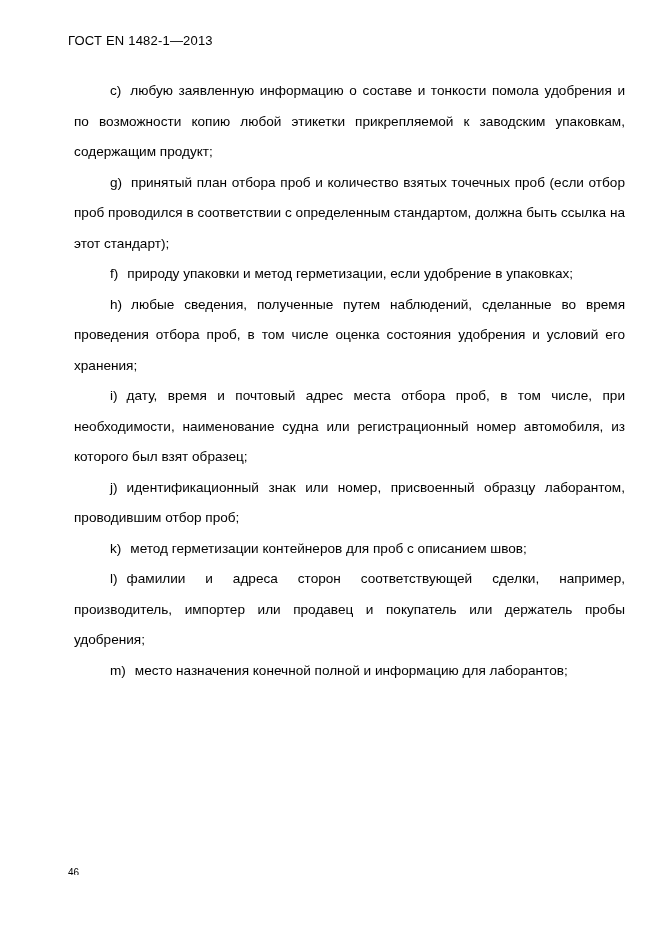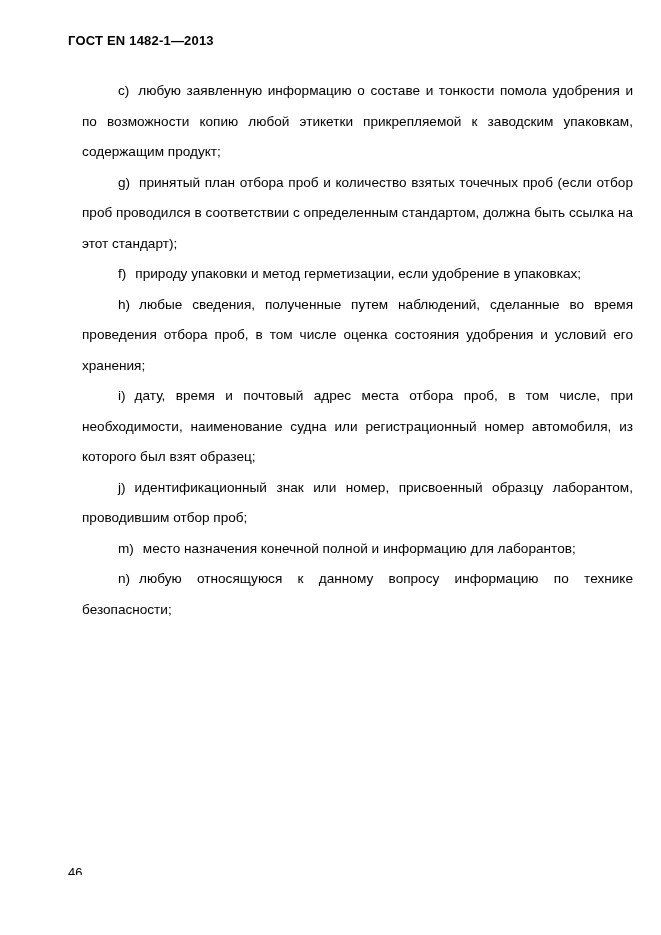--- a/index.html
+++ b/index.html
@@ -14,49 +14,49 @@
     background: #ffffff;
     color: #000000;
     font-family: "Liberation Sans", sans-serif;
     overflow: hidden;
   }
   .doc-header {
     position: absolute;
     top: 33px;
     left: 68px;
     font-size: 13px;
-    font-weight: bold;
+    font-weight: normal;
     letter-spacing: 0.2px;
     white-space: nowrap;
   }
   .doc-body {
     position: absolute;
     top: 76px;
-    left: 82px;
+    left: 74px;
     width: 551px;
     font-size: 13.6px;
     line-height: 30.5px;
     text-align: justify;
   }
   .doc-body p {
     margin: 0;
     padding: 0;
     text-indent: 36px;
   }
   .item-label {
     margin-right: 9px;
   }
   .page-number {
     position: absolute;
     top: 867px;
     left: 68px;
     width: 40px;
     height: 8px;
     overflow: hidden;
-    font-size: 13px;
+    font-size: 10px;
     line-height: 12px;
   }
 </style>
 </head>
 <body>
 
 <div class="page">
 
   <div class="doc-header">ГОСТ EN 1482-1—2013</div>
 
@@ -69,23 +69,24 @@
     <p><span class="item-label">g)</span><span>принятый план отбора проб и количество взятых точечных проб (если отбор проб проводился в соответствии с определенным стандартом, должна быть ссылка на этот стандарт);</span></p>
 
     <p><span class="item-label">f)</span><span>природу упаковки и метод герметизации, если удобрение в упаковках;</span></p>
 
     <p><span class="item-label">h)</span><span>любые сведения, полученные путем наблюдений, сделанные во время проведения отбора проб, в том числе оценка состояния удобрения и условий его хранения;</span></p>
 
     <p><span class="item-label">i)</span><span>дату, время и почтовый адрес места отбора проб, в том числе, при необходимости, наименование судна или регистрационный номер автомобиля, из которого был взят образец;</span></p>
 
     <p><span class="item-label">j)</span><span>идентификационный знак или номер, присвоенный образцу лаборантом, проводившим отбор проб;</span></p>
 
+    <p><span class="item-label">k)</span><span>метод герметизации контейнеров для проб с описанием швов;</span></p>
 
+    <p><span class="item-label">l)</span><span>фамилии и адреса сторон соответствующей сделки, например, производитель, импортер или продавец и покупатель или держатель пробы удобрения;</span></p>
 
     <p><span class="item-label">m)</span><span>место назначения конечной полной и информацию для лаборантов;</span></p>
 
-    <p><span class="item-label">n)</span><span>любую относящуюся к данному вопросу информацию по технике безопасности;</span></p>
 
   </div>
 
   <div class="page-number">46</div>
 
 </div>
 
 </body></html>

